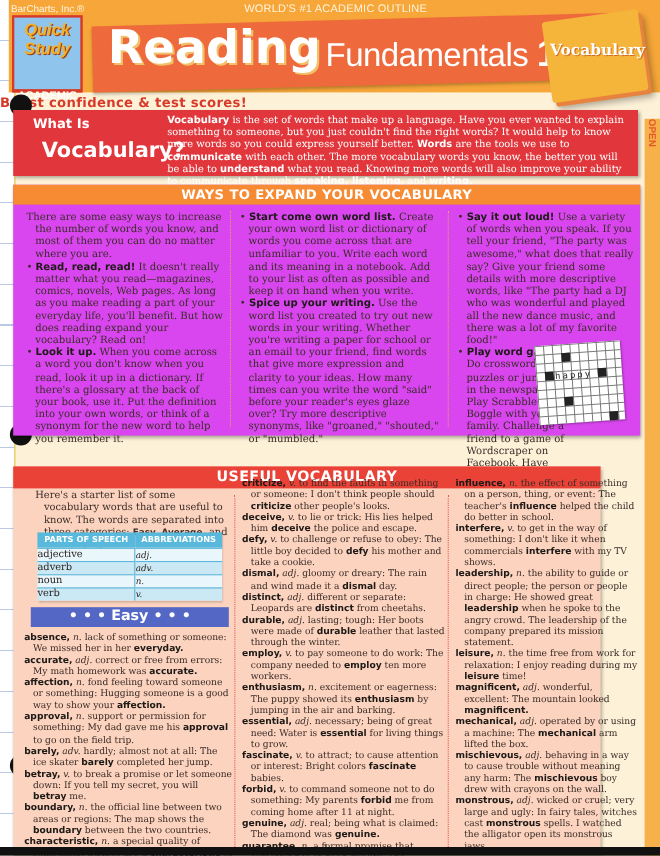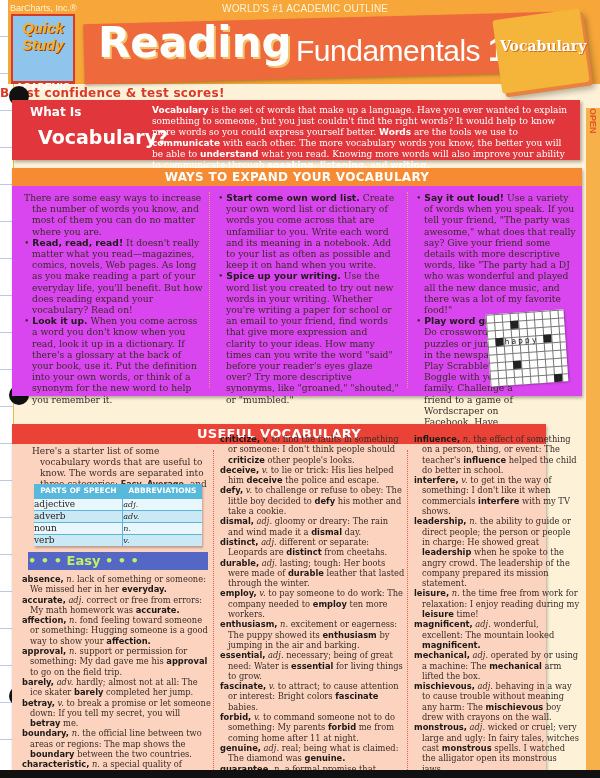--- a/index.html
+++ b/index.html
@@ -36,21 +36,21 @@
 .wav{position:absolute;top:24px;width:6px;height:196px;border-right:1.5px dotted #e2a460}
 .useful{position:absolute;left:12px;top:424px;width:534px;height:352px;background:#fcd3be;box-shadow:1px 2px 3px rgba(0,0,0,.3)}
 .useful .hdr{height:20px;background:#ea4236;text-align:center;font:bold 13px "DejaVu Sans",sans-serif;color:#fff;line-height:20px;letter-spacing:.3px}
 .wav2{position:absolute;top:26px;width:6px;height:320px;border-right:1.5px dotted #e85a50}
 .tbl{position:absolute;left:22px;top:60px;width:168px;border-collapse:collapse;font:9px "DejaVu Serif",serif;box-shadow:1px 2px 2px rgba(0,0,0,.25)}
 .tbl th{background:#58b9dd;color:#fff;font:bold 7.5px "DejaVu Sans",sans-serif;height:14px}
 .tbl td{height:11px;line-height:11px;border-top:1px solid #5ab6db}
 .tbl tr:nth-child(odd) td{background:#cbe9f5}
 .tbl tr:nth-child(even) td{background:#e9f6fb}
 .tbl td:nth-child(2){font-style:italic;font-size:8px;border-left:1px solid #5ab6db}
-.easy{position:absolute;left:16px;top:128px;width:180px;height:18px;background:#5567c5;font:bold 13px "DejaVu Sans",sans-serif;color:#bef264;line-height:18px}
+.easy{position:absolute;left:16px;top:128px;width:180px;height:18px;background:#5567c5;text-align:center;font:bold 13px "DejaVu Sans",sans-serif;color:#ffffff;line-height:18px}
 .vc{position:absolute;font:8.3px/10.3px "DejaVu Serif",serif;color:#3a2c28}
 .vc p{text-indent:-8px;padding-left:8px}
 .vc .w{font:bold 8.3px "DejaVu Sans",sans-serif;color:#1e1a18}
 .vc .pos{font-style:italic}
 .intro{position:absolute;left:20px;top:22px;width:180px;font:9px/11px "DejaVu Serif",serif;color:#3a2c28}
 .intro p{text-indent:-8px;padding-left:8px}
 .intro b{font:bold 8px "DejaVu Sans",sans-serif}
 .grid{position:absolute;left:488px;top:312px;width:78px;height:72px;transform:rotate(-4deg);background-color:#fff;background-image:linear-gradient(#777 1px,transparent 1px),linear-gradient(90deg,#777 1px,transparent 1px);background-size:8px 8px;box-shadow:1px 1px 2px rgba(0,0,0,.3)}
 .grid .blk{position:absolute;width:8px;height:8px;background:#222}
 .grid .word{position:absolute;font:8px "DejaVu Sans Mono",monospace;color:#222}

